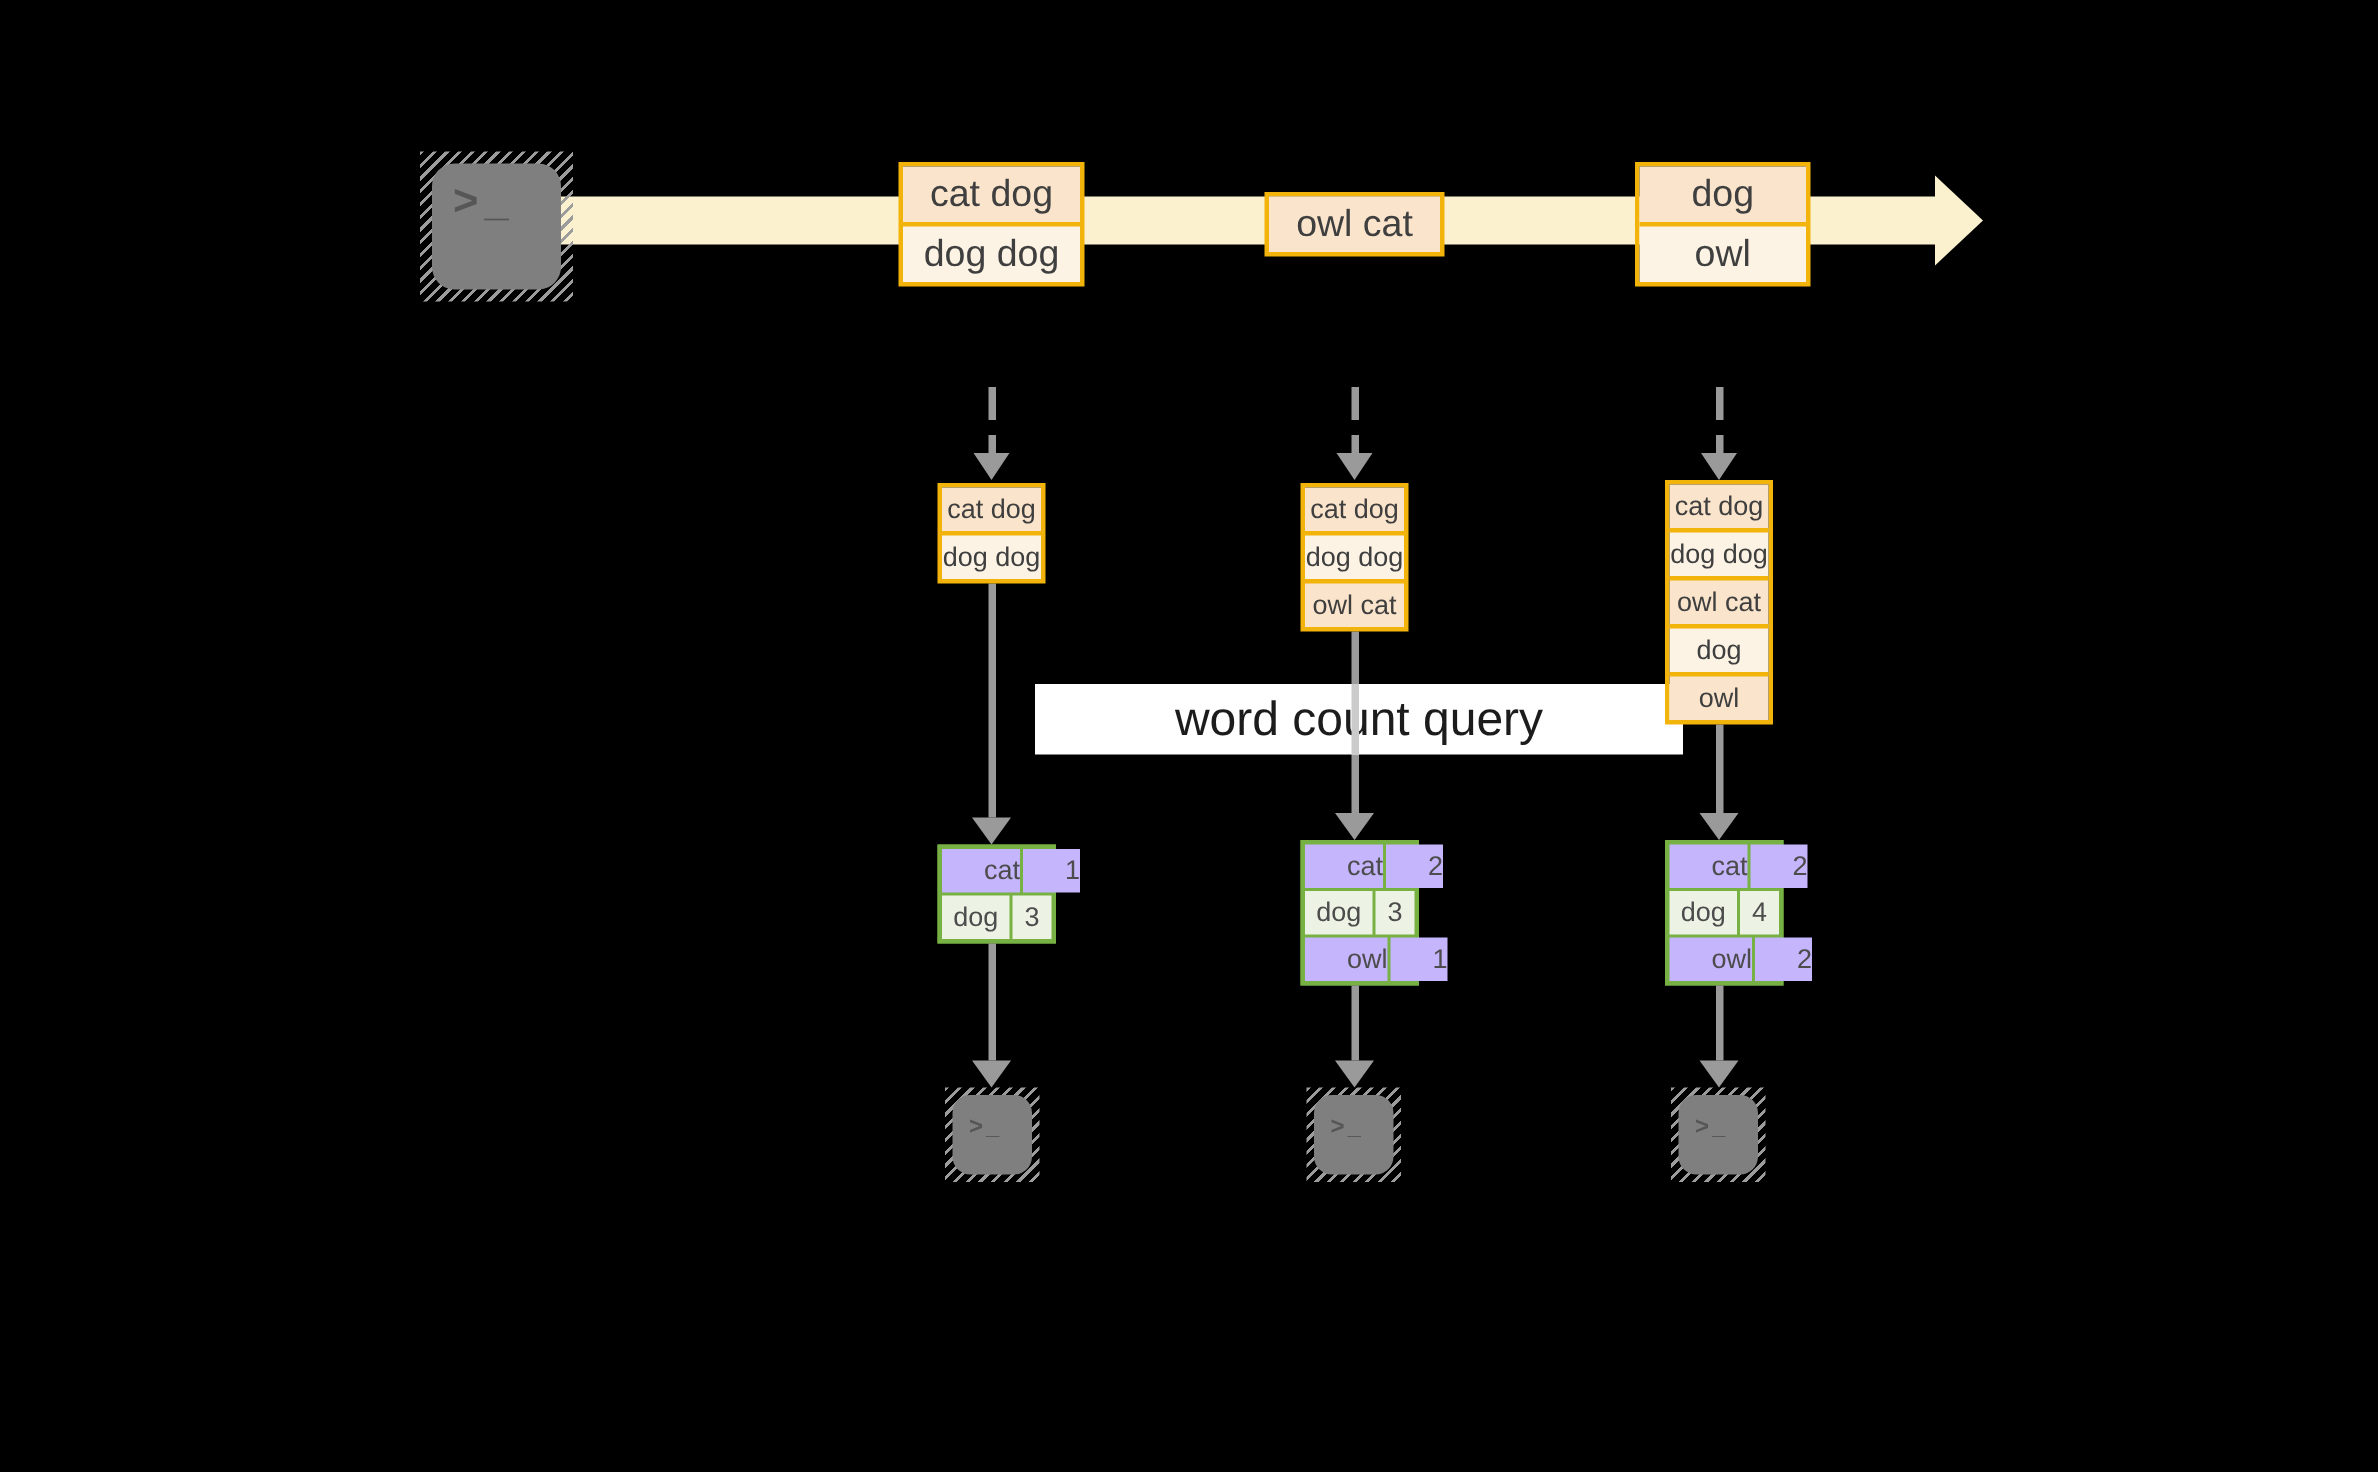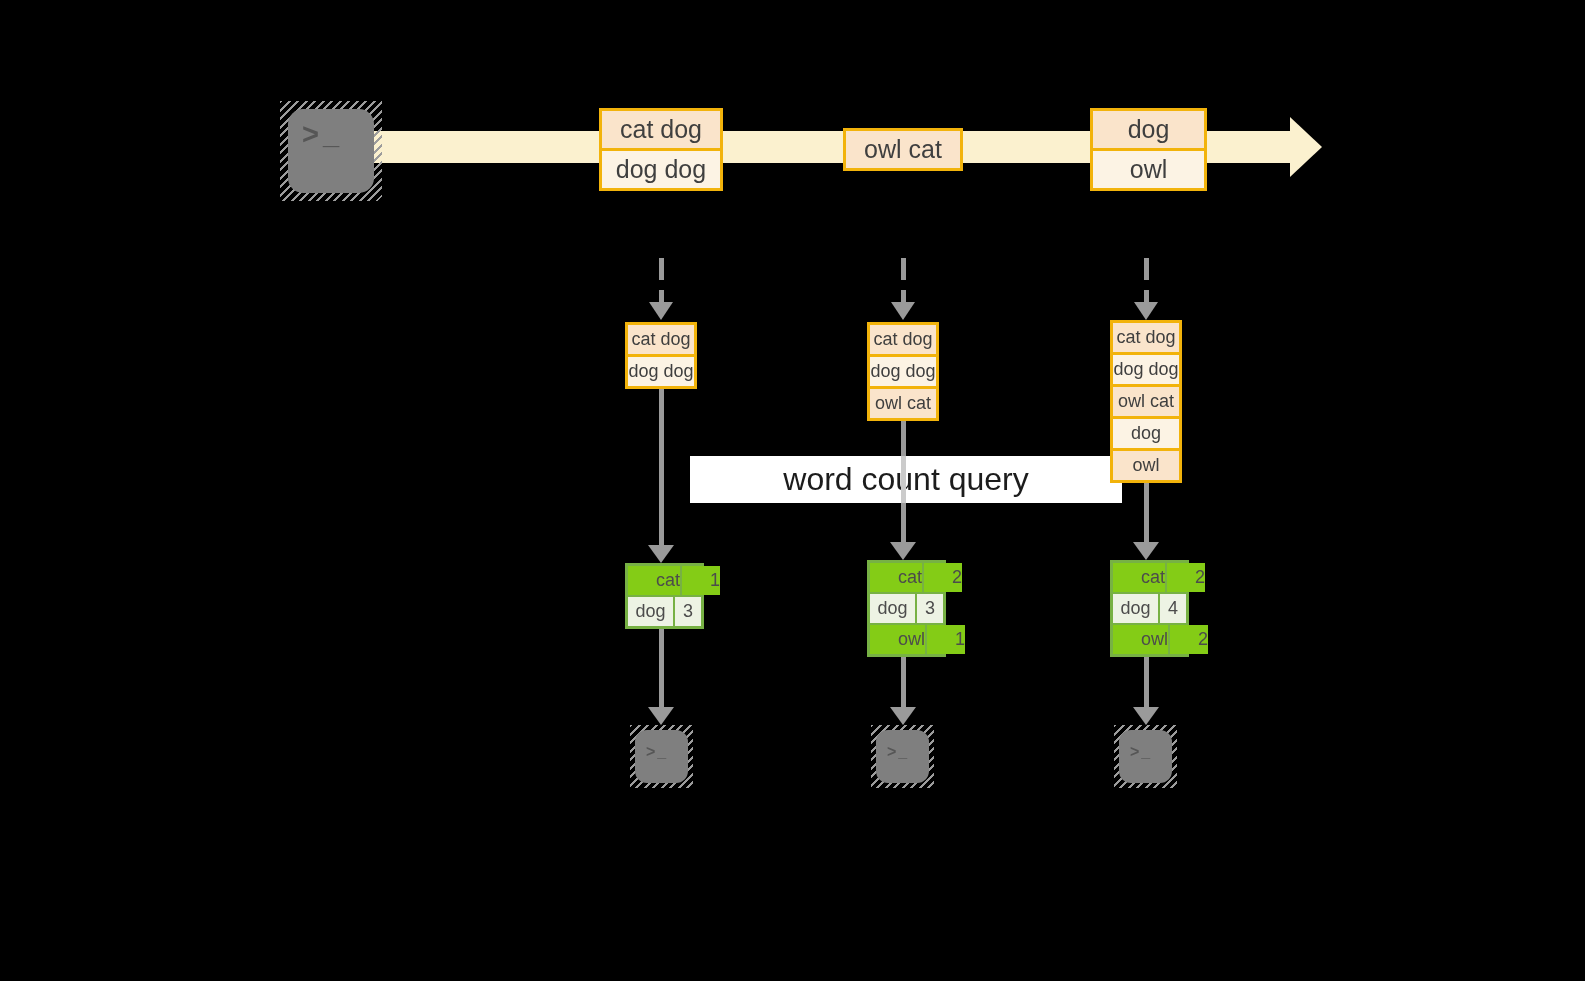--- a/index.html
+++ b/index.html
@@ -57,21 +57,21 @@
     display:flex; align-items:center; justify-content:center; font-size:32px; color:#1c1c1c; }
   .banner-cross { position:absolute; left:901px; top:456px; width:5px; height:47px; background:#cbcbcb; z-index:6; }
 
   
   .gtable { position:absolute; width:79px; border:3px solid #77B144; background:#77B144; box-sizing:border-box;
     z-index:1; display:flex; flex-direction:column; gap:2px; }
   .g-row { display:flex; gap:2px; height:29px; }
   .g-cell { line-height:29px; text-align:center; color:#4c4c4c; font-size:18px; }
   .g-word { flex:1; }
   .g-num { width:26px; }
-  .g-dark { background:#84cc16;padding-left:28px; }
+  .g-dark { background:#c4b5fd;padding-left:28px; }
   .g-light { background:#EDF3E4; }
   .gt-1 { left:625px; top:563px; }
   .gt-2 { left:867px; top:560px; }
   .gt-3 { left:1110px; top:560px; }
 </style>
 </head>
 <body>
 
 <div class="canvas">
 

